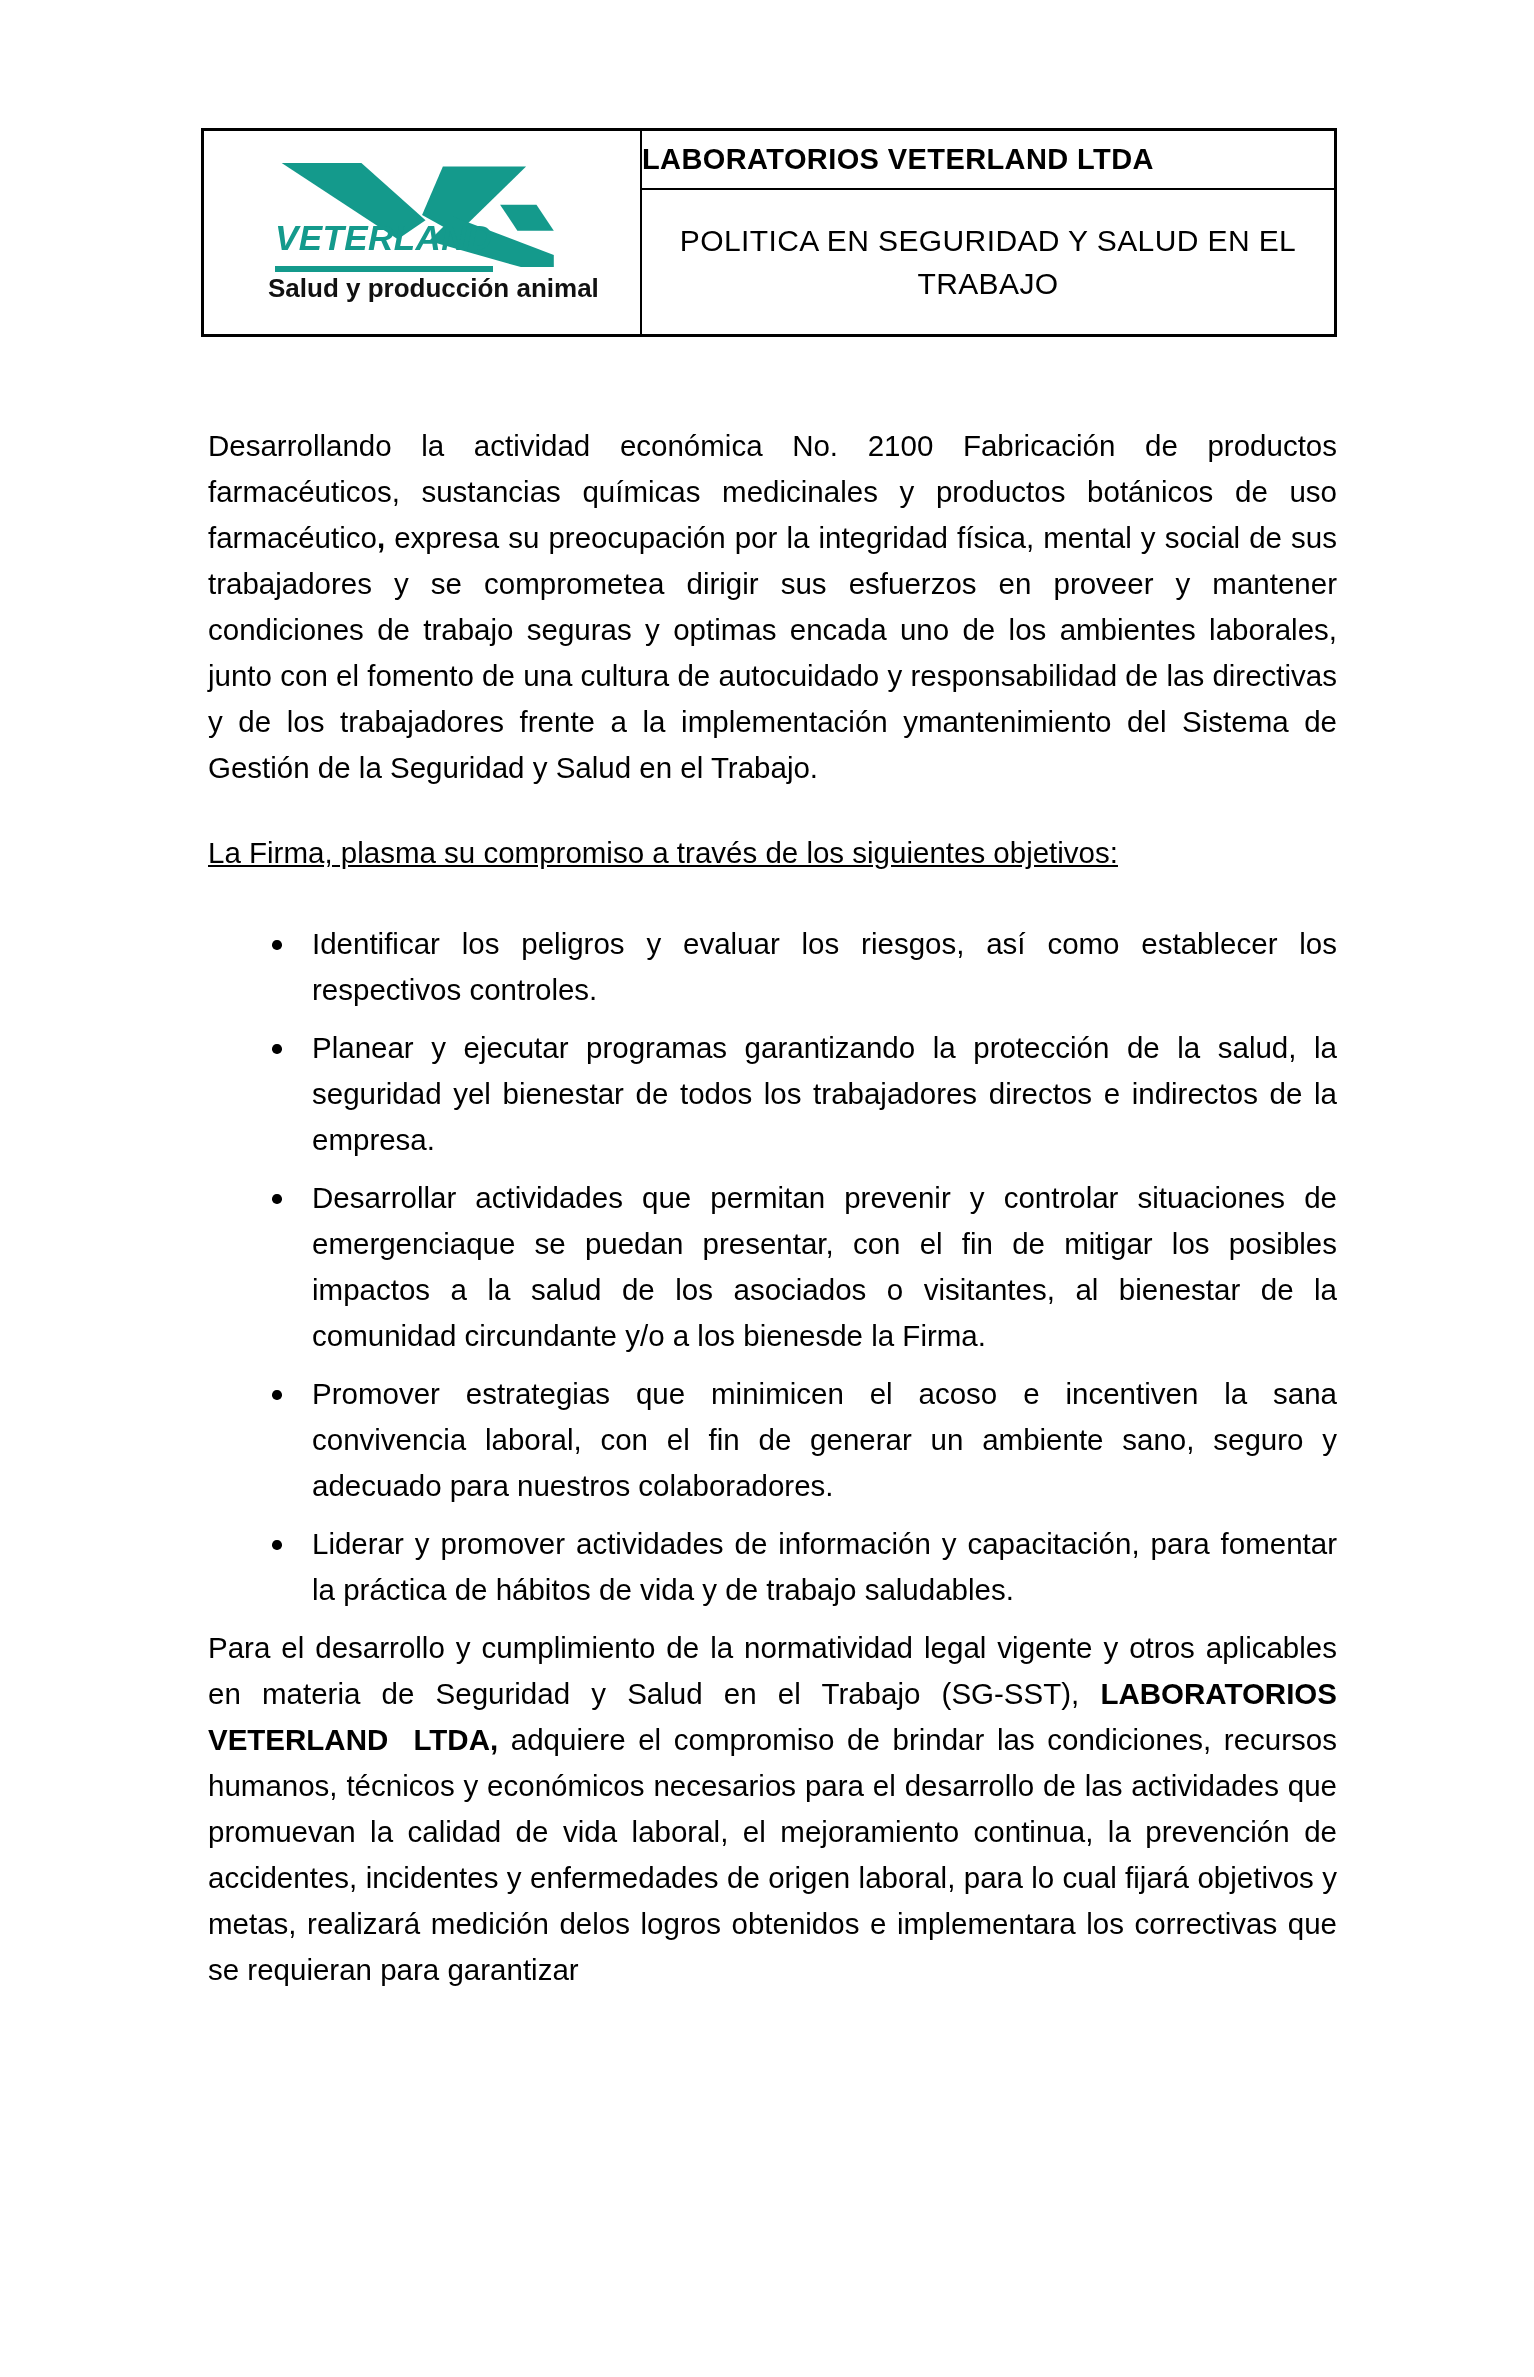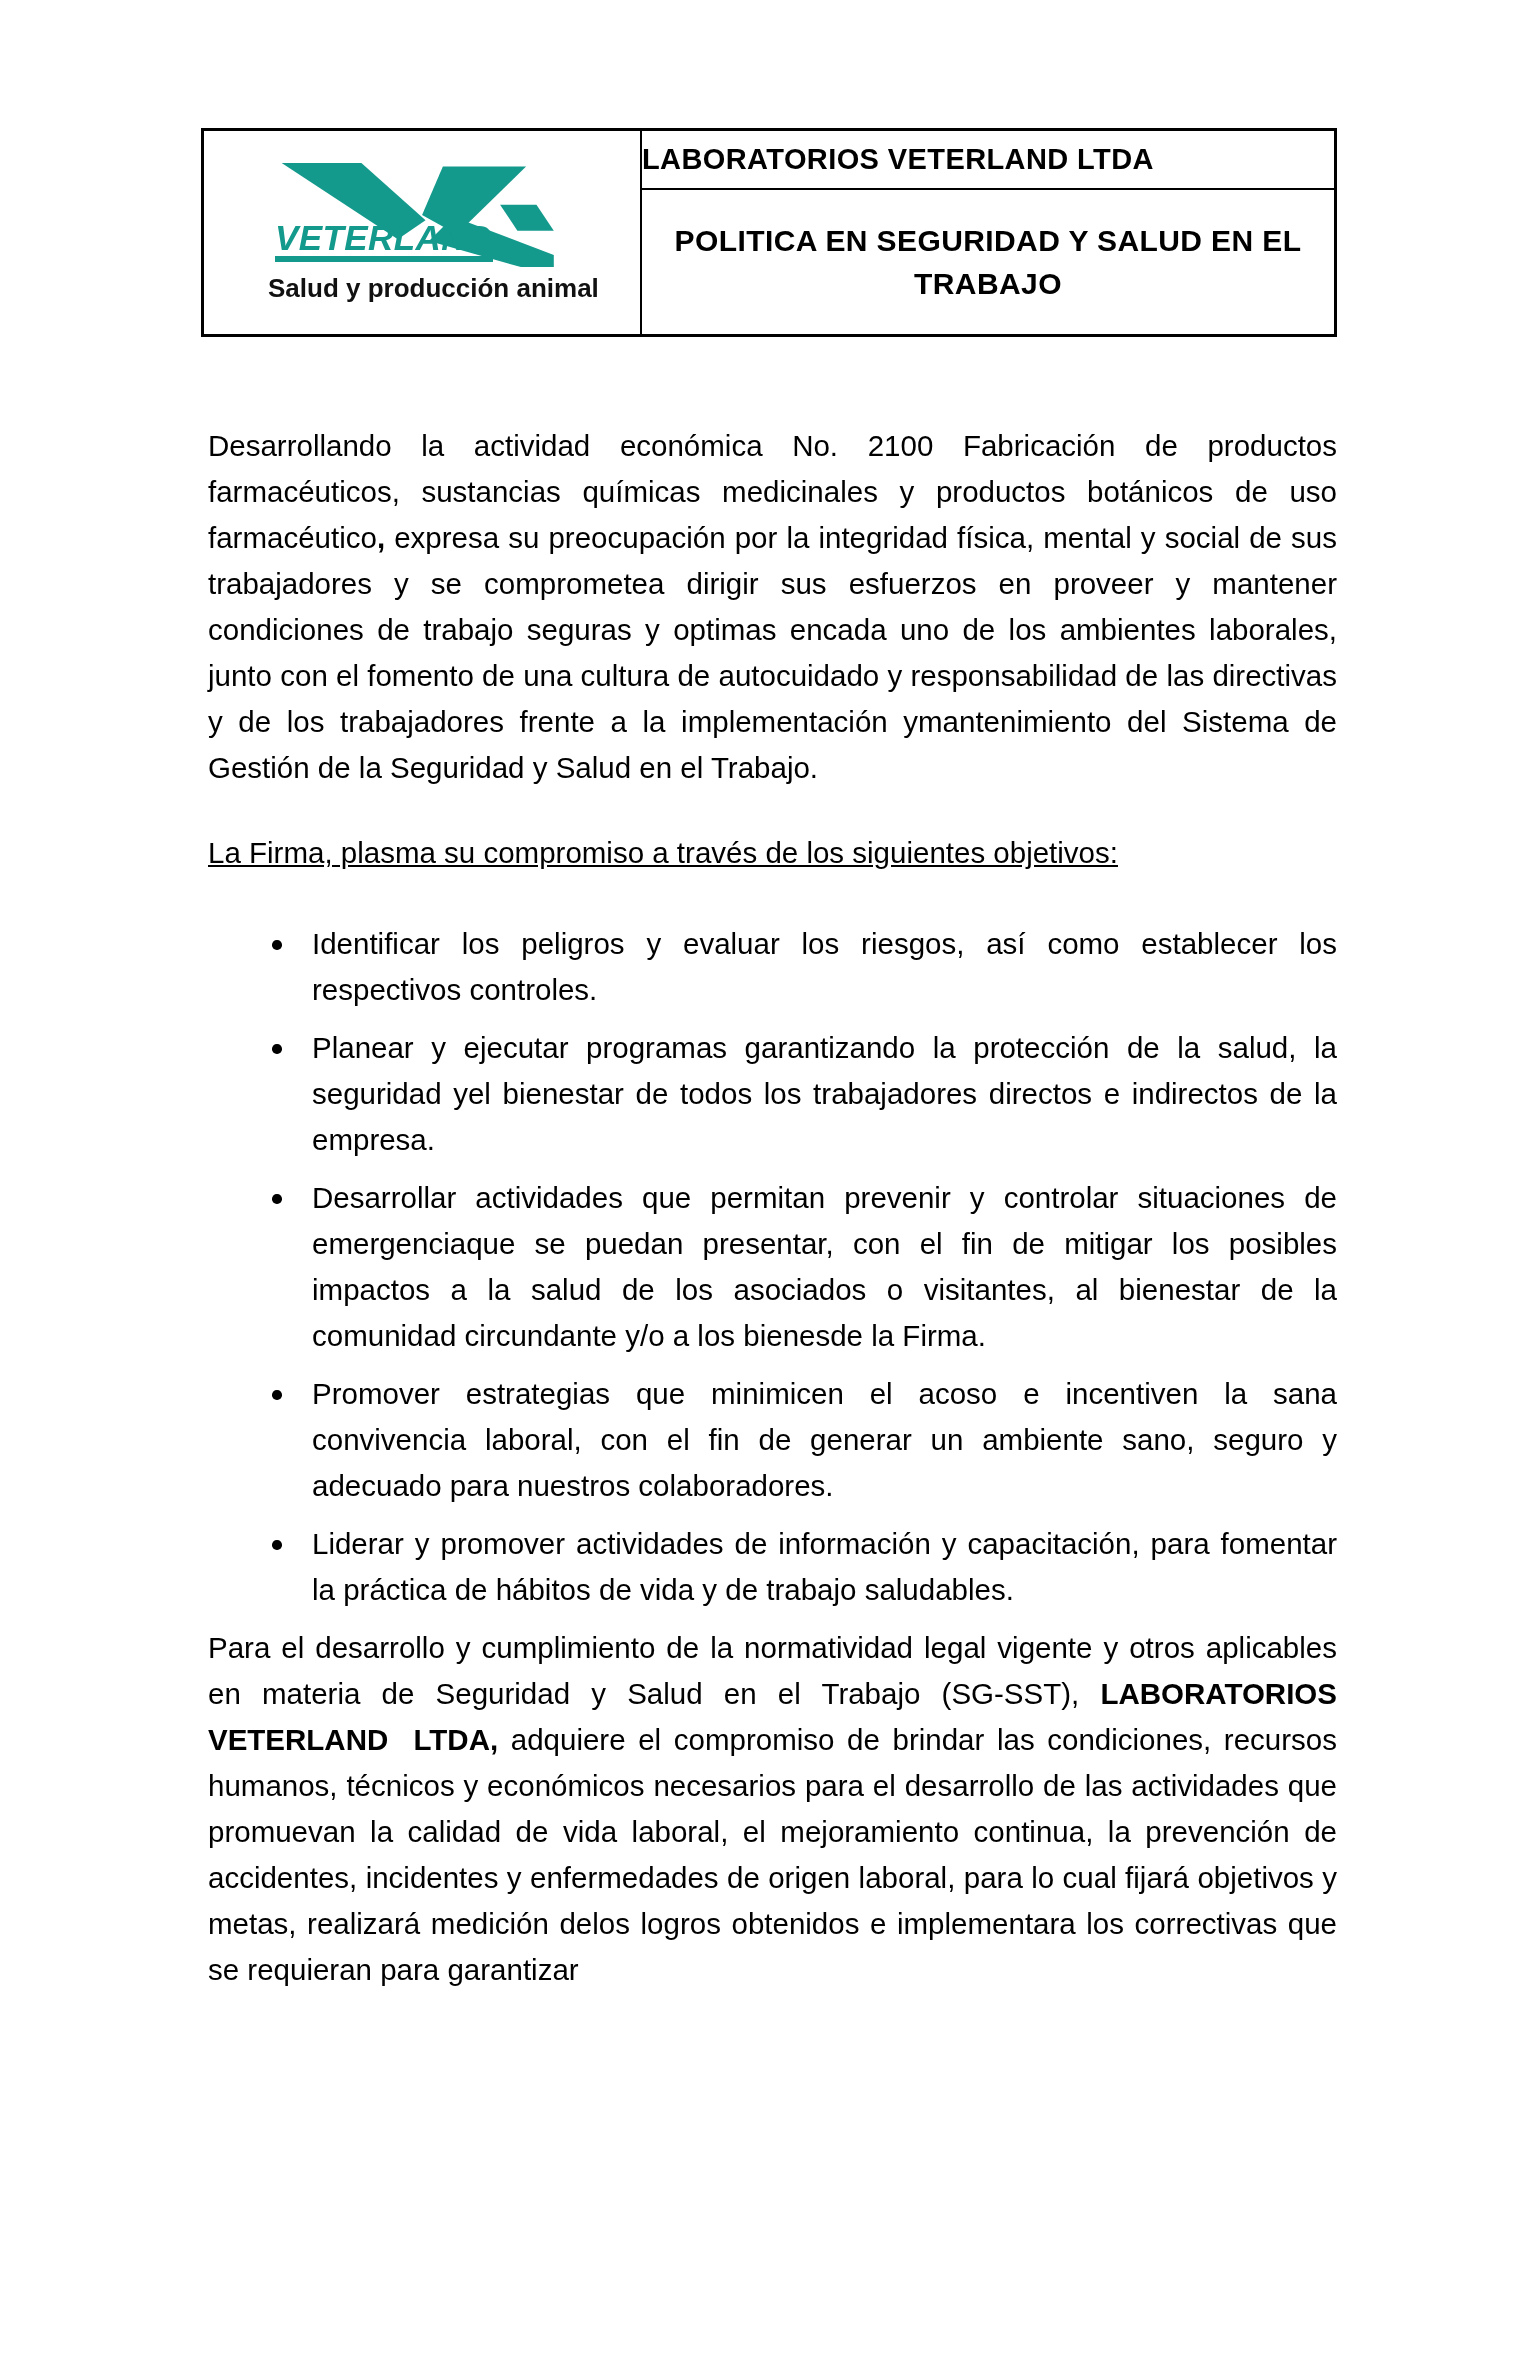--- a/index.html
+++ b/index.html
@@ -35,34 +35,34 @@
     height:59px;
     border-bottom:2.6px solid #000;
     box-sizing:border-box;
     display:flex; align-items:center; 
     font-weight:bold; font-size:29px; letter-spacing:0.4px;
   }
   .title-cell {
     flex:1;
     display:flex; align-items:center; justify-content:center;
     text-align:center;
-    font-weight:bold; font-size:30px; line-height:1.45;
+    font-weight:normal; font-size:30px; line-height:1.45;
     letter-spacing:0.4px;
   }
   .title-lines { display:block; }
   .title-line { display:block; }
 
   
   .logo-mark { position:absolute; left:69px; top:29.5px; width:286px; height:109px; }
   .brand {
     position:absolute; left:71px; top:89px;
     font-size:35px; font-weight:bold; font-style:italic;
     color:#149a8c; line-height:1;
     border-bottom:6px solid #149a8c;
-    padding-bottom:1px;
+    padding-bottom:11px;
     letter-spacing:0.4px;
   }
   .tagline {
     position:absolute; left:64px; top:142px;
     font-size:26px; font-weight:bold; color:#111;
     letter-spacing:0px;
   }
 
   
   .para {

